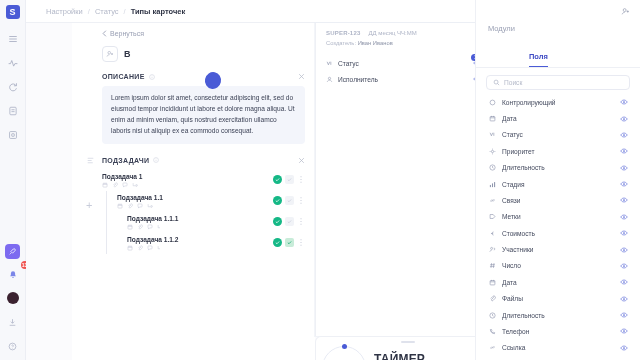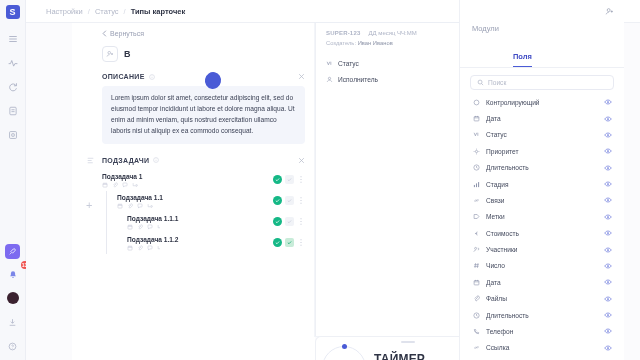--- a/index.html
+++ b/index.html
@@ -196,21 +196,21 @@
   }
   .dial-knob {
     position: absolute; top: -2px; left: 50%; margin-left: -2.5px;
     width: 5px; height: 5px; border-radius: 50%; background: #4a5bd6;
   }
   .timer-txt { padding-top: 6px; }
   .timer-title { font-size: 12px; font-weight: bold; color: #2f3445; letter-spacing: .2px; text-decoration: underline; }
 
   
   .right {
-    position: absolute; right: 16px; top: 0;
+    position: absolute; right: 0; top: 0;
     width: 165px; height: 360px;
     background: #fff; border-left: 1px solid #eef0f5;
   }
   .r-top { height: 22px; display: flex; align-items: center; justify-content: flex-end; padding-right: 10px; }
   .r-top .pic { color: #9aa0b4; display: flex; }
   .r-tabs { display: flex; gap: 14px; padding: 2px 0 0 12px; border-bottom: 1px solid #eef0f5; }
   .r-tab { font-size: 7.5px; color: #9aa0b4; padding-bottom: 5px; cursor: pointer; }
   .r-tab.act { color: #3f4bc4; font-weight: bold; border-bottom: 1.6px solid #4a5bd6; margin-top: 28px; }
   .r-search {
     margin: 7px 10px 0 10px; height: 15px;

